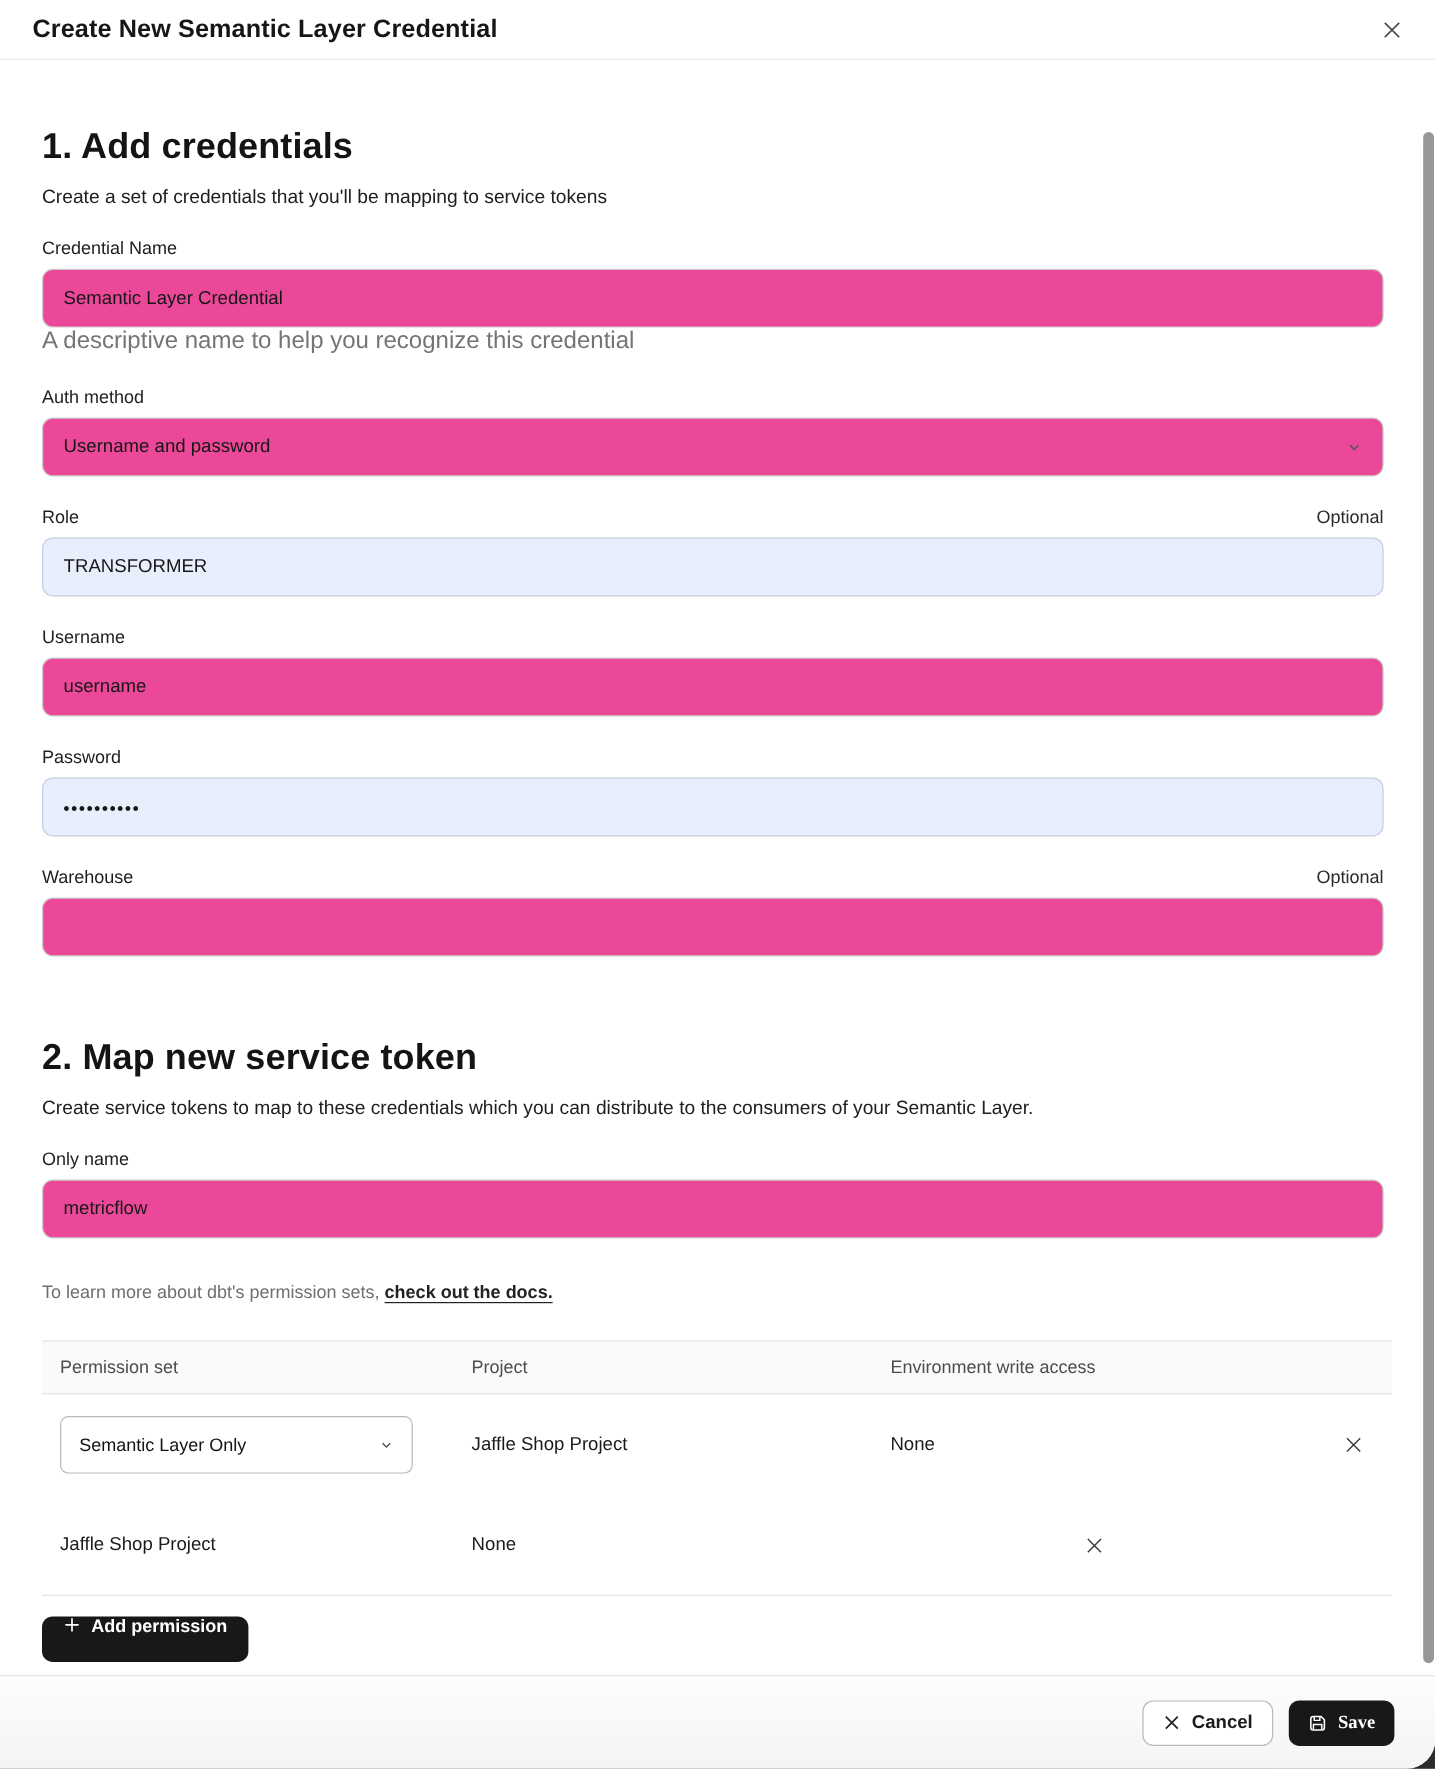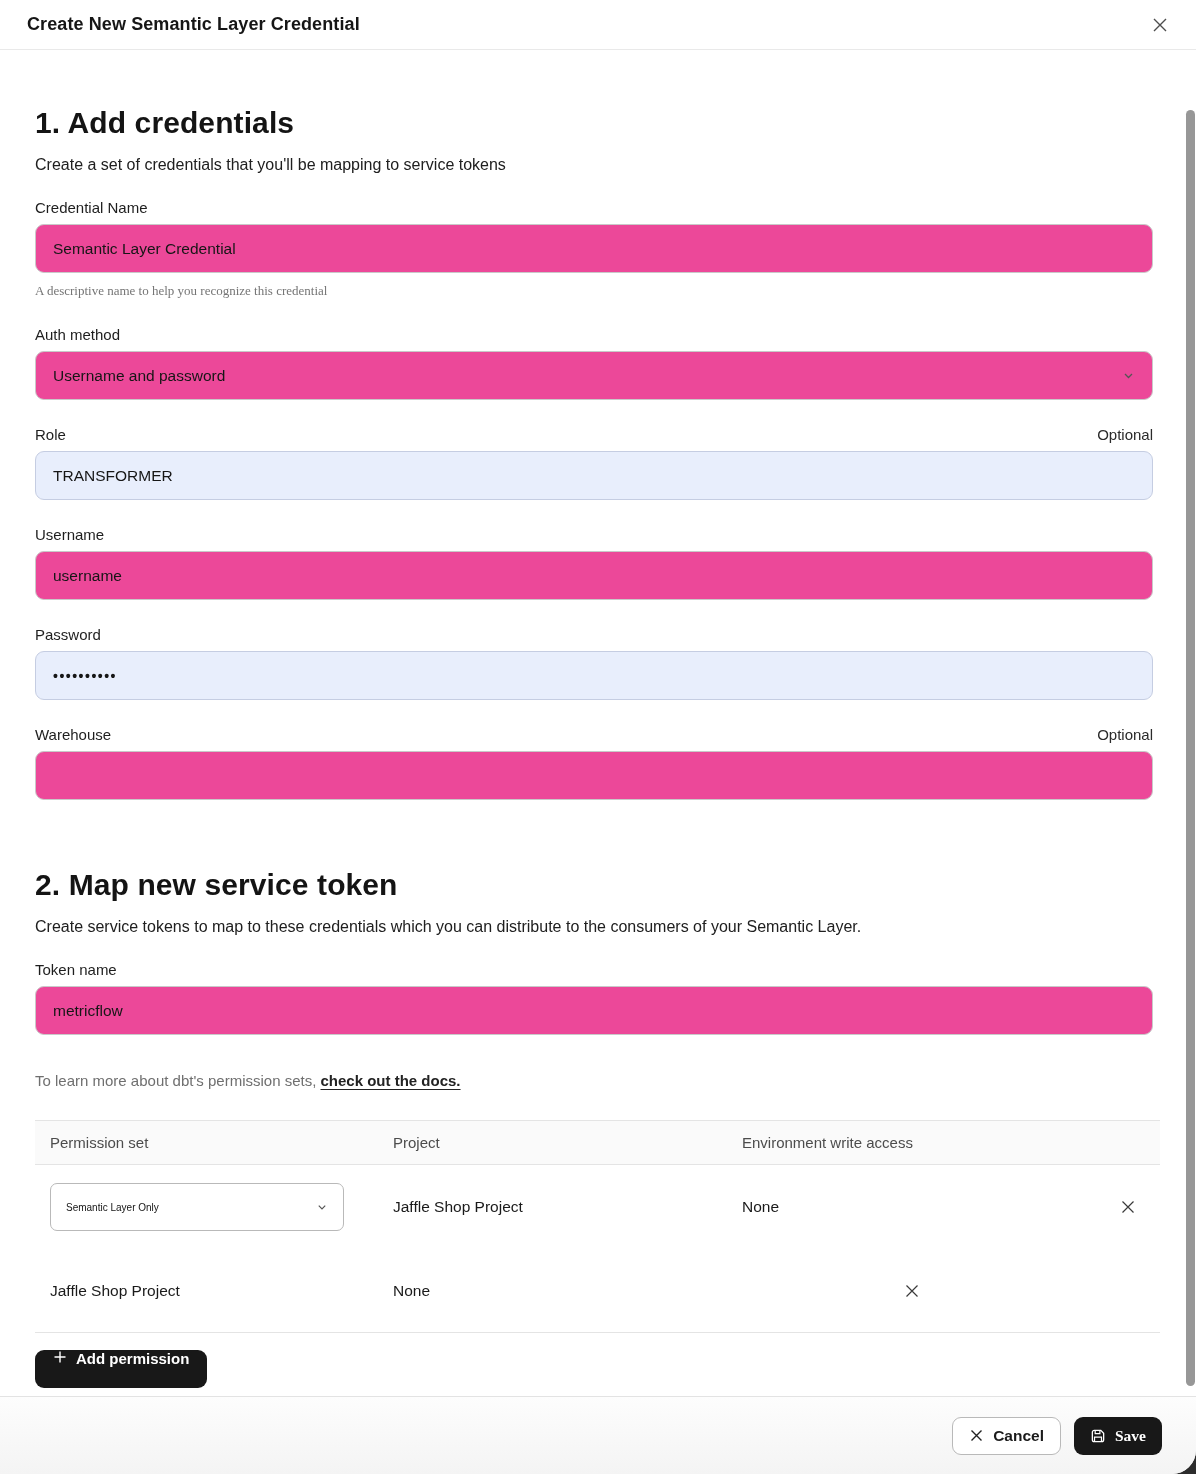--- a/index.html
+++ b/index.html
@@ -18,21 +18,21 @@
     overflow:hidden;
   }
   
   .modal-header {
     height:50px;
     display:flex; align-items:center; justify-content:space-between;
     padding:0 22px 0 27px;
     border-bottom:1px solid #e9e9e9;
     background:#fff;
   }
-  .modal-title { font-size:18px; font-weight:700; color:#161616; letter-spacing:.1px; }
+  .modal-title { font-size:21px; font-weight:700; color:#161616; letter-spacing:.1px; }
   .icon-btn {
     background:none; border:none; cursor:pointer;
     display:flex; align-items:center; justify-content:center;
     width:28px; height:28px; padding:0;
   }
   
   .content {
     padding:56px 43px 0 35px;
   }
   .scrollbar-thumb {
@@ -41,21 +41,21 @@
     background:#979797; border-radius:5px;
   }
   
   h2.section-heading { font-size:30px; font-weight:700; color:#141414; letter-spacing:.1px; }
   p.section-desc { margin-top:16px; font-size:16px; color:#202020; }
   .field { margin-top:26px; }
   .field-first { margin-top:25px; }
   .label-row { display:flex; align-items:flex-end; justify-content:space-between; }
   label.f-label { font-size:15px; font-weight:500; color:#1e1e1e; display:block; }
   .optional { font-size:15px; color:#2b2b2b; }
-  .helper { margin-top:10px; font-size:13px; color:#757575;font-family:Liberation Serif, serif; }
+  .helper { font-size:20px; color:#757575; }
   
   .text-input, .select-box {
     margin-top:8px;
     width:100%; height:49px;
     border:1px solid #c9c9c9; border-radius:9px;
     background:#ec4899;
     font-family:"Liberation Sans", sans-serif;
     font-size:15.5px; color:#161616;
     padding:0 17px;
     outline:none;
@@ -91,21 +91,21 @@
   .perm-row-last { border-bottom:1px solid #e4e4e4; }
   .perm-cell { font-size:15.5px; color:#1a1a1a; padding-left:15px; }
   .dd-btn {
     margin-left:15px;
     width:294px; height:48px;
     border:1px solid #b9b9b9; border-radius:7px;
     background:#fff; cursor:pointer;
     display:flex; align-items:center; justify-content:space-between;
     padding:0 15px;
     font-family:"Liberation Sans", sans-serif;
-    font-size:10px; font-weight:500; color:#141414;
+    font-size:15px; font-weight:500; color:#141414;
   }
   .row-x { display:flex; justify-content:center; }
   
   .btn-dark {
     margin-top:17px;
     display:inline-flex; align-items:flex-start; gap:9px;
     background:#181818; color:#fff;
     border:none; border-radius:9px;
     height:38px; padding:0 18px;
     font-family:"Liberation Sans", sans-serif;
@@ -207,21 +207,21 @@
       </div>
       <input class="text-input" type="text" style="">
     </div>
 
     <div class="section2">
       <h2 class="section-heading">2. Map new service token</h2>
       <p class="section-desc">Create service tokens to map to these credentials which you can distribute to the consumers of your Semantic Layer.</p>
 
       
       <div class="field field-first">
-        <label class="f-label">Token name</label>
+        <label class="f-label">Only name</label>
         <input class="text-input" type="text" value="metricflow" style="">
       </div>
 
       
       <div class="docs-line"><span>To learn more about dbt's permission sets, </span><a class="docs-link">check out the docs.</a></div>
 
       
       <div class="perm-table">
         <div class="perm-grid perm-head">
           <div class="th">Permission set</div>

